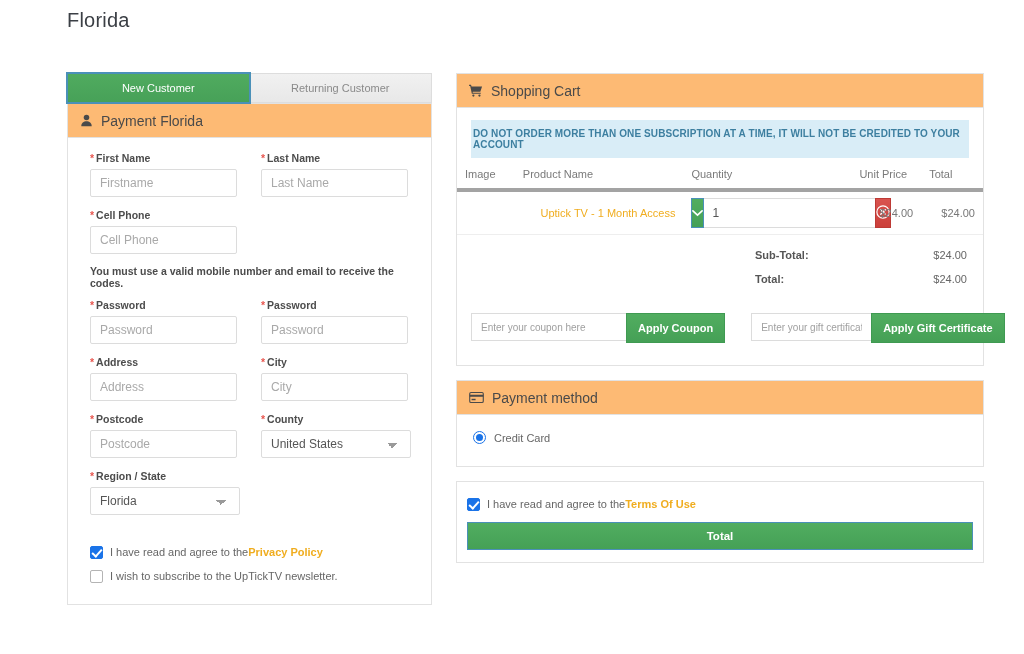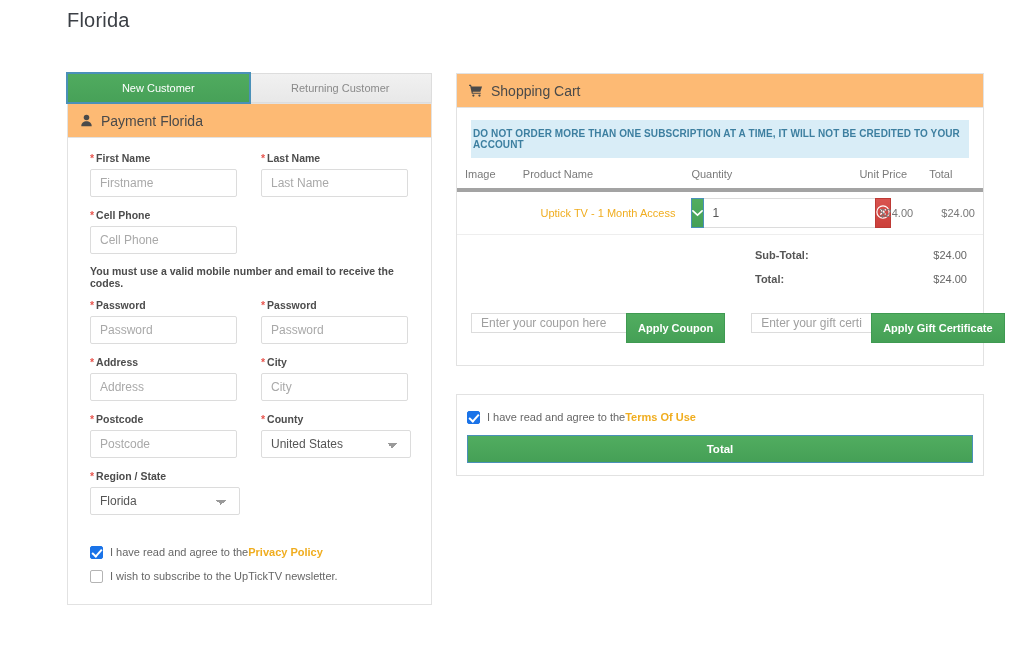--- a/index.html
+++ b/index.html
@@ -167,22 +167,22 @@
   .totals-row {
     display: flex; justify-content: flex-end;
     font-size: 11px; color: #666; margin-bottom: 12px;
   }
   .totals-label { font-weight: bold; color: #555; margin-right: 0; width: 150px; }
   .totals-val { width: 62px; text-align: right; padding-right: 0; }
 
   .coupons { display: flex; gap: 26px; padding: 10px 14px 22px 14px; }
   .ig { display: flex; height: 30px; }
   .ig input {
-    height: 20px; border: 1px solid #dcdcdc; border-right: none;
-    font-size: 12px; color: #555; padding: 0 9px;
+    height: 28px; border: 1px solid #dcdcdc; border-right: none;
+    font-size: 10px; color: #555; padding: 0 9px;
     font-family: "Liberation Sans", sans-serif;
   }
   .ig input::placeholder { color: #a0a0a0; }
   .ig .btn-green {
     background: #4caf63; background-image: linear-gradient(#51ad60, #45a056);
     border: 1px solid #3f9a52;
     color: #fff; font-size: 11px; font-weight: bold;
     padding: 0 11px; display: flex; align-items: center; cursor: pointer;
     white-space: nowrap;
   }
@@ -408,20 +408,38 @@
         </div>
         <div class="ig">
           <input id="gift-input" type="text" placeholder="Enter your gift certificate code here" style="">
           <div class="btn-green">Apply Gift Certificate</div>
         </div>
       </div>
     </div>
 
     <div style="height:14px"></div>
 
+    <div class="panel">
+      <div class="panel-head">
+        <span class="hicon">
+          <svg width="15" height="11" viewBox="0 0 16 12">
+              <rect x="0.6" y="0.6" width="14.8" height="10.8" rx="1.4" fill="none" stroke="#4a4a4a" stroke-width="1.2"></rect>
+              <rect x="0.6" y="3" width="14.8" height="2.2" fill="#4a4a4a"></rect>
+              <rect x="2.6" y="7.4" width="4.4" height="1.6" fill="#4a4a4a"></rect>
+            </svg>
+        </span>
+        <span>Payment method</span>
+      </div>
+      <div class="pm-body">
+        <div class="radio-row">
+          <input class="rb" type="radio" checked="" style="">
+          <span>Credit Card</span>
+        </div>
+      </div>
+    </div>
 
     <div class="final-box">
       <div class="chk-row">
         <input class="cb" type="checkbox" checked="" style="">
         <span>I have read and agree to the </span>
         <a class="lnk" href="#">Terms Of Use</a>
       </div>
       <button class="next-btn">Total</button>
     </div>
 

